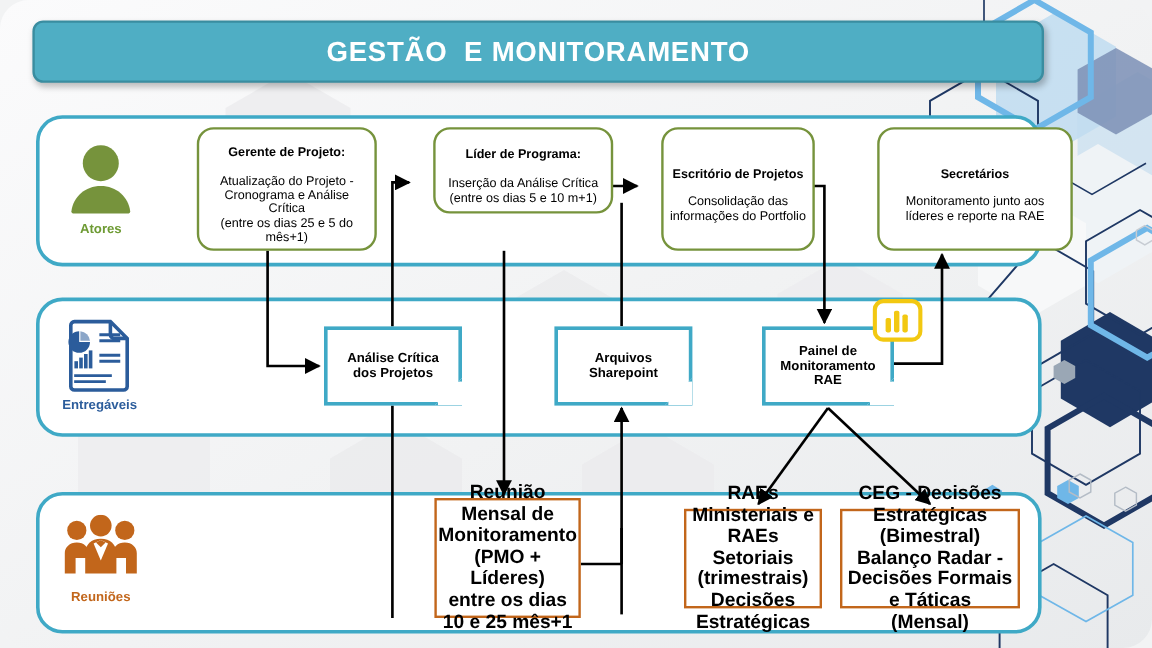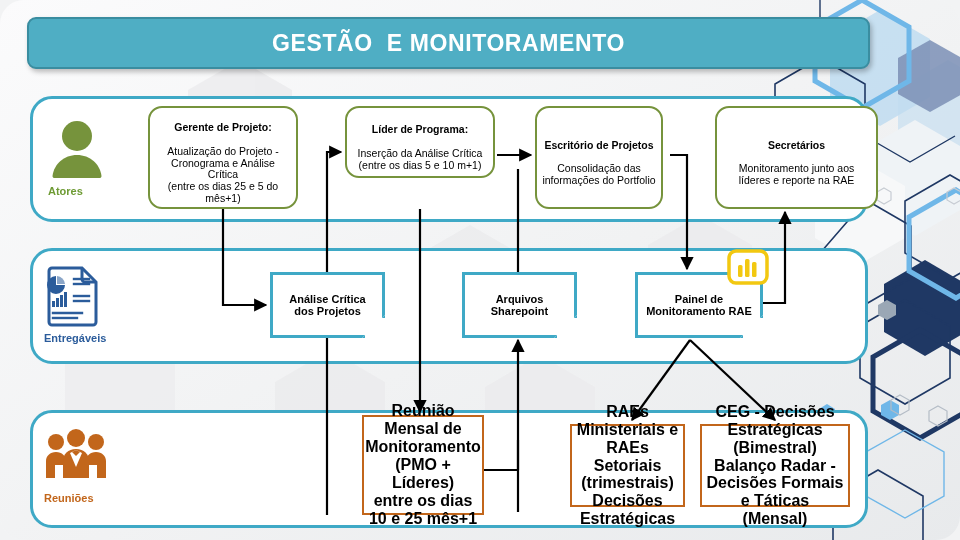--- a/index.html
+++ b/index.html
@@ -29,21 +29,21 @@
   
   .lane{
     position:absolute;background:#ffffff;border:3px solid #3FA9C6;border-radius:22px;
     z-index:2;
   }
   #lane-atores{left:30px;top:96px;width:832px;height:120px;}
   #lane-entregaveis{left:30px;top:248px;width:832px;height:110px;}
   #lane-reunioes{left:30px;top:410px;width:832px;height:112px;}
 
   .lane-icon-wrap{
-    position:absolute;display:flex;flex-direction:column;align-items:flex-start;
+    position:absolute;display:flex;flex-direction:column;align-items:center;
     justify-content:center;z-index:4;
   }
   .lane-icon-label{font-size:11px;font-weight:bold;margin-top:3px;}
   #icon-atores{left:48px;top:106px;width:72px;height:102px;}
   #icon-atores .lane-icon-label{color:#6E9B34;}
   #icon-entregaveis{left:44px;top:256px;width:78px;height:96px;}
   #icon-entregaveis .lane-icon-label{color:#2B5C9B;}
   #icon-reunioes{left:44px;top:418px;width:80px;height:96px;}
   #icon-reunioes .lane-icon-label{color:#C2661B;}
 
@@ -55,21 +55,21 @@
     position:absolute;z-index:8;box-sizing:border-box;
     display:flex;align-items:center;justify-content:center;text-align:center;
     background:#ffffff;
   }
   .node .node-text{display:block;line-height:1.12;white-space:pre-line;}
   .node .node-title{font-weight:bold;}
 
   
   .node-actor{
     border:2.5px solid #76933C;border-radius:14px;
-    padding:3px 5px;font-size:10.5px;color:#000;
+    padding:3px 5px;font-size:10.5px;color:#000;margin-left:16px;
   }
   #node-gerente{left:148px;top:106px;width:150px;height:103px;}
   #node-lider{left:345px;top:106px;width:150px;height:72px;}
   #node-escritorio{left:535px;top:106px;width:128px;height:103px;}
   #node-secretarios{left:715px;top:106px;width:163px;height:103px;}
 
   
   .node-doc{
     border:3px solid #3FA9C6;font-size:11px;color:#000;font-weight:bold;
     padding:2px 6px;
@@ -79,21 +79,21 @@
     background:#ffffff;border-left:3px solid #3FA9C6;border-top:3px solid #3FA9C6;
     transform:rotate(0deg);
     clip-path:polygon(100% 0,0 100%,100% 100%);
   }
   .node-doc .fold-tri{
     position:absolute;right:-2px;bottom:-2px;width:0;height:0;
     border-left:19px solid transparent;border-bottom:19px solid #ffffff;
   }
   #node-analise{left:270px;top:272px;width:115px;height:66px;}
   #node-arquivos{left:462px;top:272px;width:115px;height:66px;}
-  #node-painel{left:635px;top:272px;width:128px;height:66px;}
+  #node-painel{left:635px;top:272px;width:110px;height:66px;}
 
   
   .node-meet{
     border:2.5px solid #C2661B;font-size:16px;color:#000;font-weight:bold;
     padding:2px 4px;
   }
   #node-reuniao{left:362px;top:415px;width:122px;height:100px;}
   #node-raes{left:570px;top:424px;width:115px;height:83px;}
   #node-ceg{left:700px;top:424px;width:150px;height:83px;}
 

